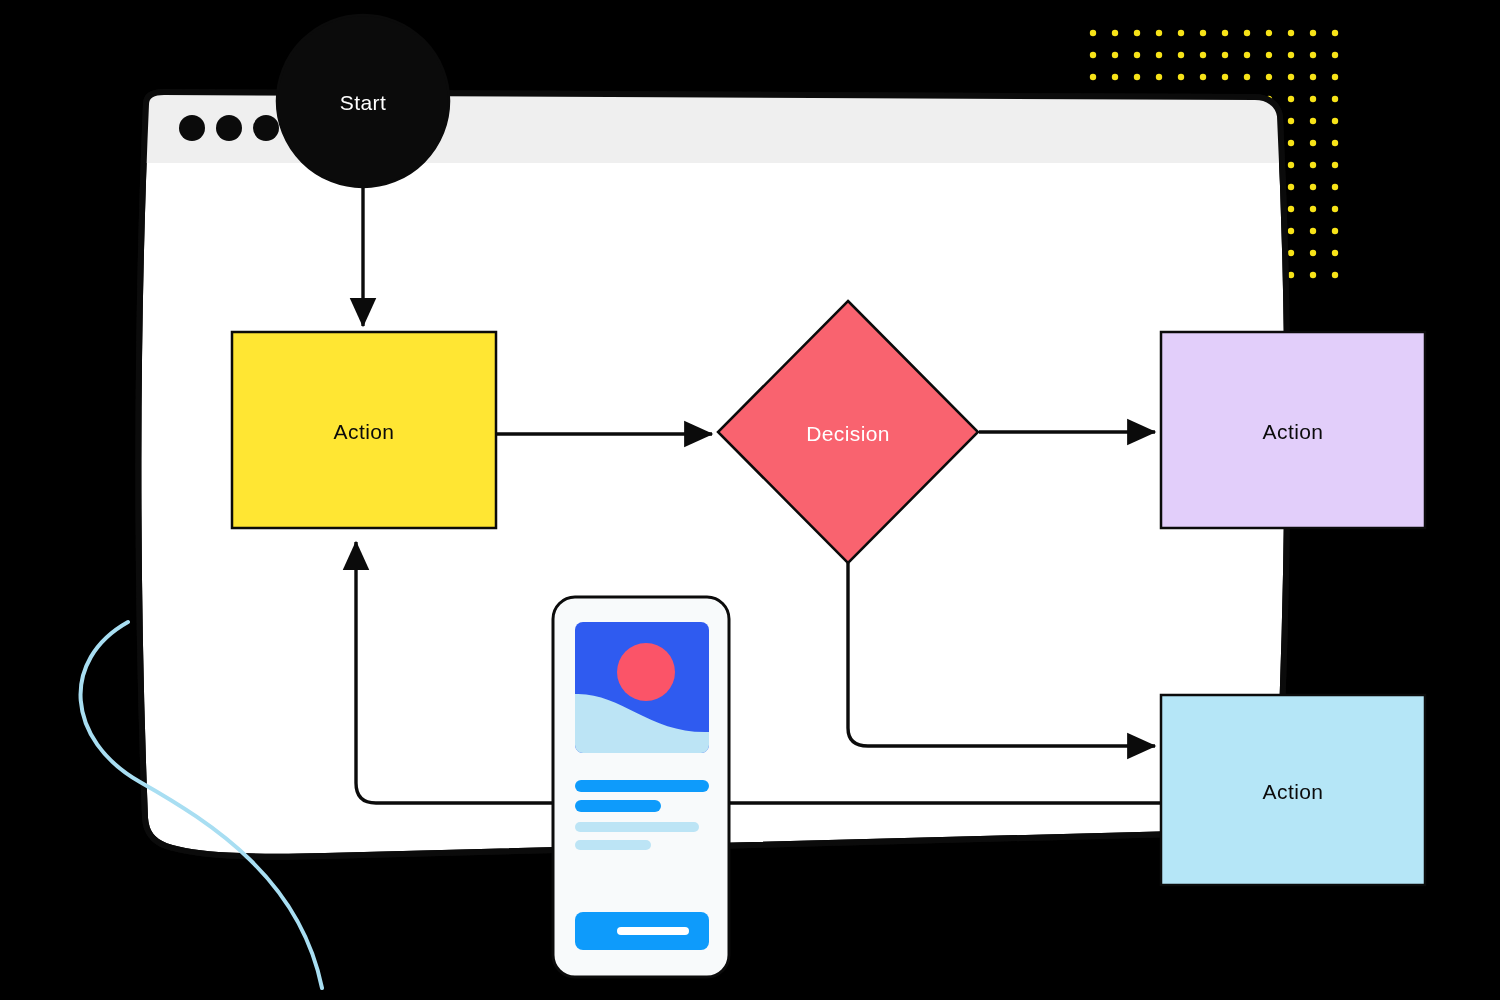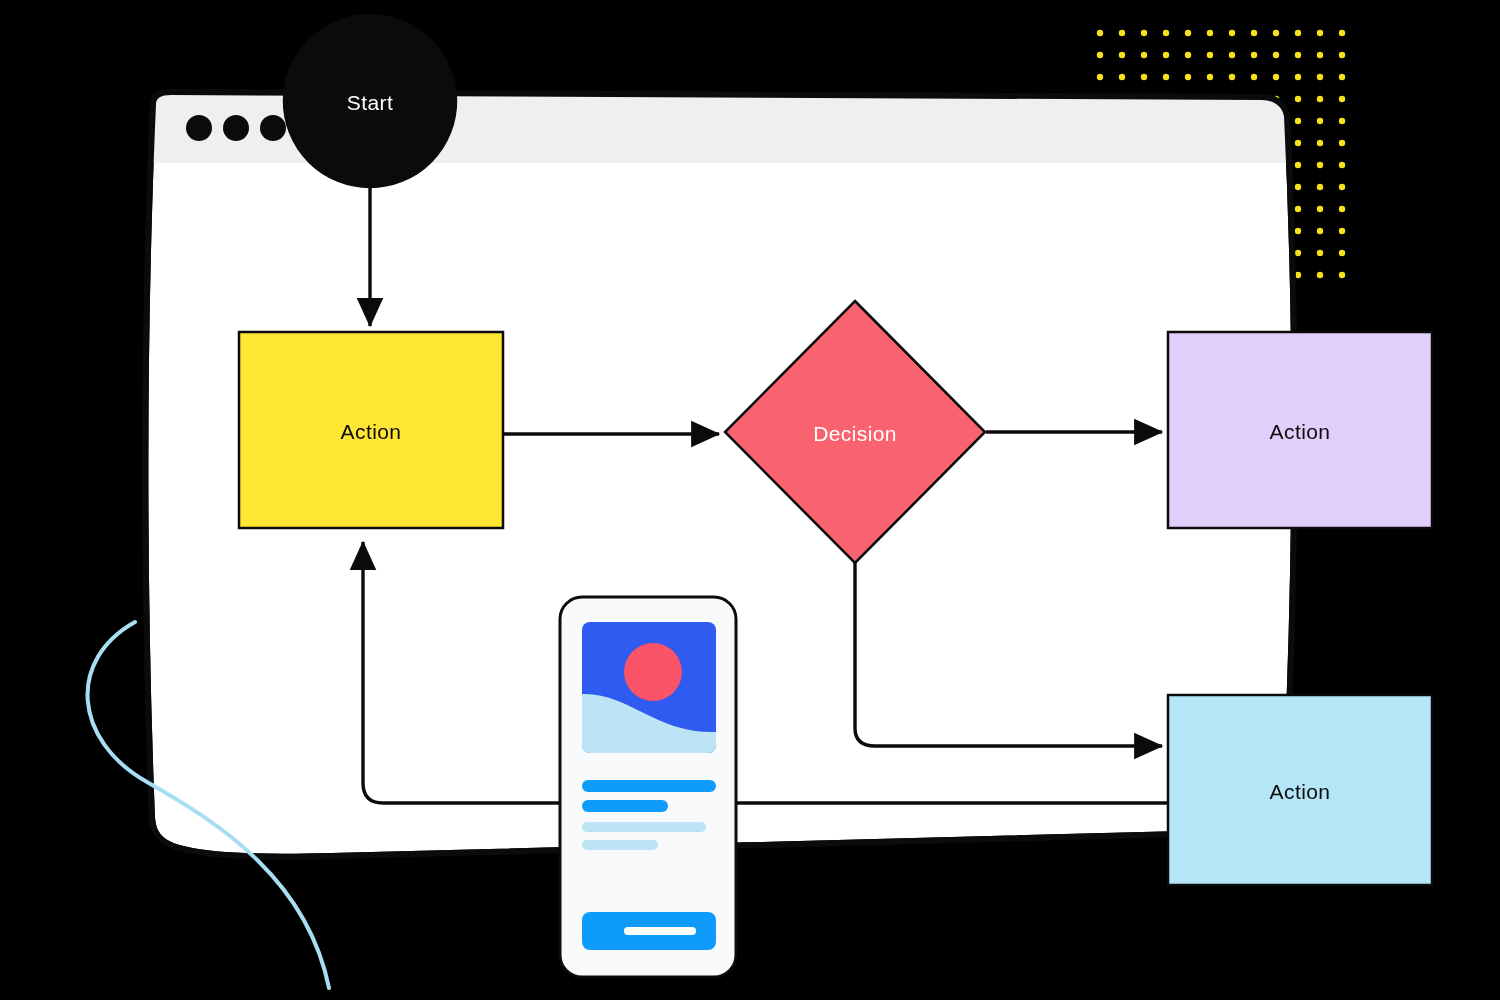--- a/index.html
+++ b/index.html
@@ -7,21 +7,20 @@
   html, body {
     width:1500px; height:1000px;
     background:#000000;
     font-family:"Liberation Sans", sans-serif;
     overflow:hidden;
   }
   #stage {
     position:relative;
     width:1203px; height:1000px;
     background:#000000;
-    margin-left:7px;
   }
   #stage > svg.layer {
     position:absolute;
     top:0; left:0;
     width:1500px; height:1000px;
     overflow:visible;
   }
   .z-dots    { z-index:1; }
   .z-window  { z-index:2; }
   .z-flow    { z-index:3; }

